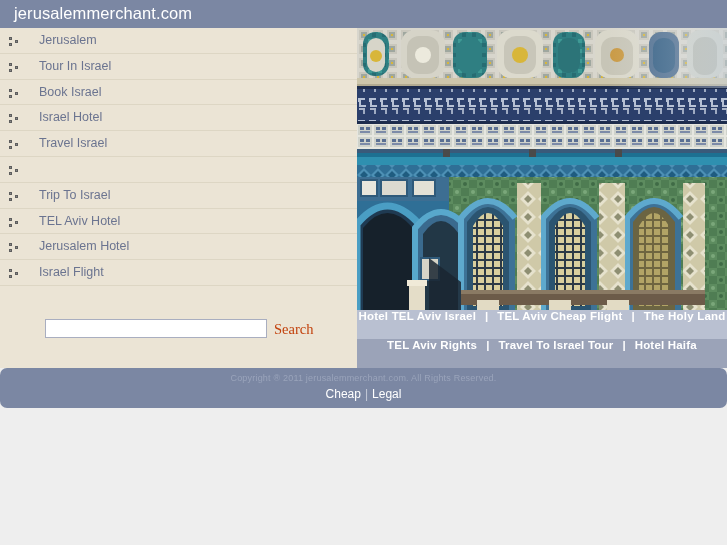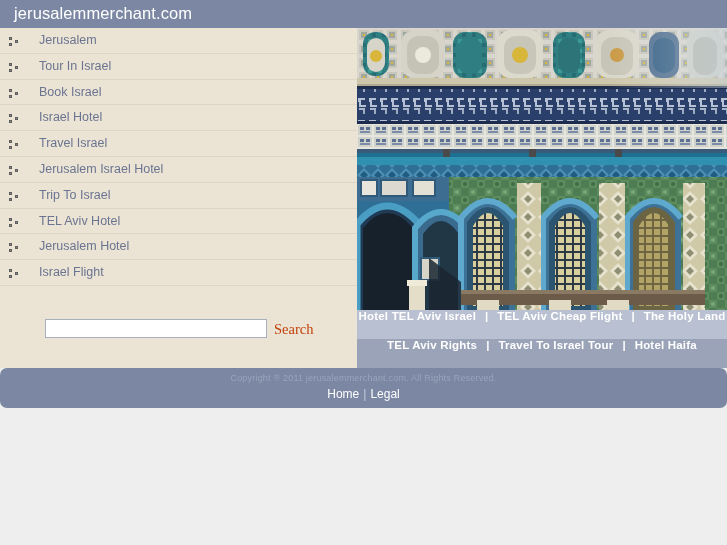--- a/index.html
+++ b/index.html
@@ -262,21 +262,20 @@
             </span>
           <span class="navlabel">Travel Israel</span>
         </li>
 
         <li class="navitem">
           <span class="bullet">
               <i class="b1"></i>
               <i class="b2"></i>
               <i class="b3"></i>
             </span>
-          <span class="navlabel">Jerusalem Israel Hotel</span>
         </li>
 
         <li class="navitem">
           <span class="bullet">
               <i class="b1"></i>
               <i class="b2"></i>
               <i class="b3"></i>
             </span>
           <span class="navlabel">Trip To Israel</span>
         </li>
@@ -496,19 +495,19 @@
         <span class="sep">|</span>
         <a>Hotel Haifa</a>
       </div>
 
     </div>
   </div>
 
   <div class="footer">
     <p class="copyright">Copyright ® 2011 jerusalemmerchant.com. All Rights Reserved.</p>
     <p class="footlinks">
-      <a>Home</a><span class="sep">|</span><a>Legal</a>
+      <a>Cheap</a><span class="sep">|</span><a>Legal</a>
     </p>
   </div>
 
   <div class="page-rest"></div>
 
 </div>
 
 </body></html>

